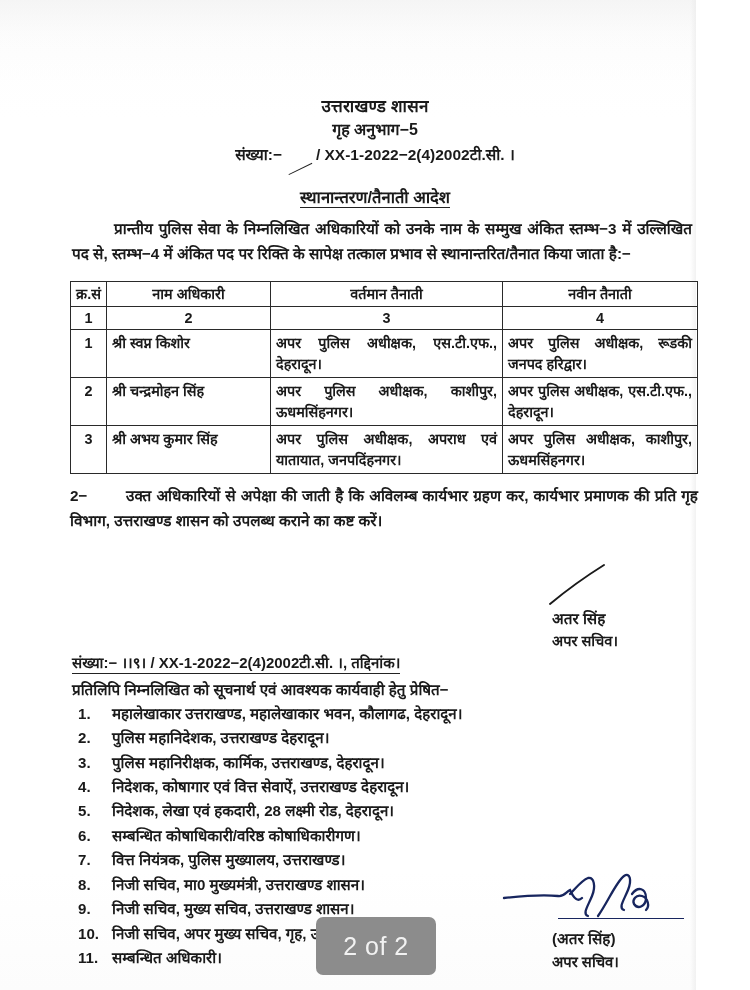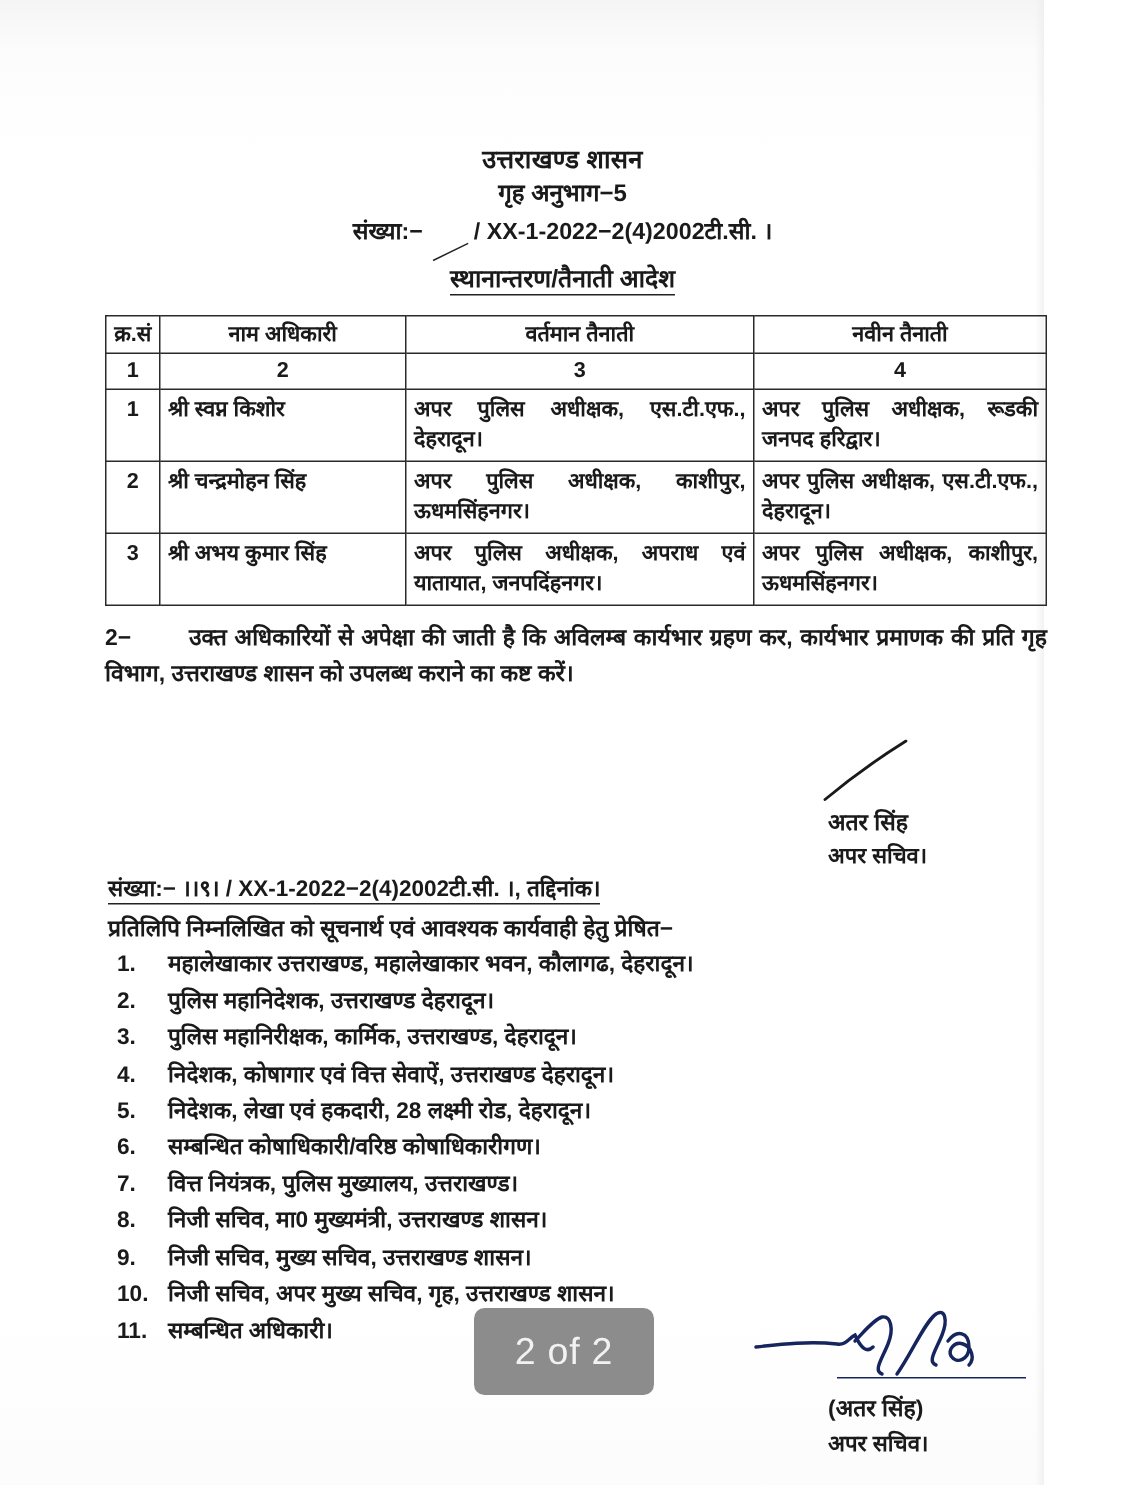--- a/index.html
+++ b/index.html
@@ -85,21 +85,21 @@
   }
   .hdr-date {
     font-size: 15.5px;
     font-weight: 700;
     margin-top: 5px;
   }
 
   
   .order-title {
     text-align: center;
-    margin-top: 8px;
+    margin-top: 20px;
     font-size: 16.5px;
     font-weight: 700;
   }
   .order-title span {
     border-bottom: 1.6px solid #222;
     padding-bottom: 1px;
   }
 
   
   .intro {
@@ -265,21 +265,21 @@
     left: 52px;
     top: 79px;
     font-size: 14.8px;
     font-weight: 600;
   }
 
   
   .page-badge {
     position: absolute;
     left: 316px;
-    top: 872px;
+    top: 917px;
     width: 120px;
     height: 58px;
     background: #8c8c8c;
     border-radius: 7px;
     color: #f2f2f2;
     font-size: 25px;
     font-weight: 400;
     display: flex;
     align-items: center;
     justify-content: center;
@@ -300,20 +300,21 @@
       <div class="hdr-sub">गृह अनुभाग−5</div>
       <div class="hdr-number">
         <span>संख्या:−</span><span class="num-blank"></span><span>/ XX-1-2022−2(4)2002टी.सी. ।</span>
       </div>
     </div>
 
     <div class="order-title">
       <span>स्थानान्तरण/तैनाती आदेश</span>
     </div>
 
+    <p class="intro">प्रान्तीय पुलिस सेवा के निम्नलिखित अधिकारियों को उनके नाम के सम्मुख अंकित स्तम्भ−3 में उल्लिखित पद से, स्तम्भ−4 में अंकित पद पर रिक्ति के सापेक्ष तत्काल प्रभाव से स्थानान्तरित/तैनात किया जाता है:−</p>
 
     <div class="tbl-wrap">
       <table class="order-table">
         <colgroup>
           <col class="col-sn">
             <col class="col-name">
             <col class="col-cur">
             <col class="col-new">
         </colgroup>
         <thead>

